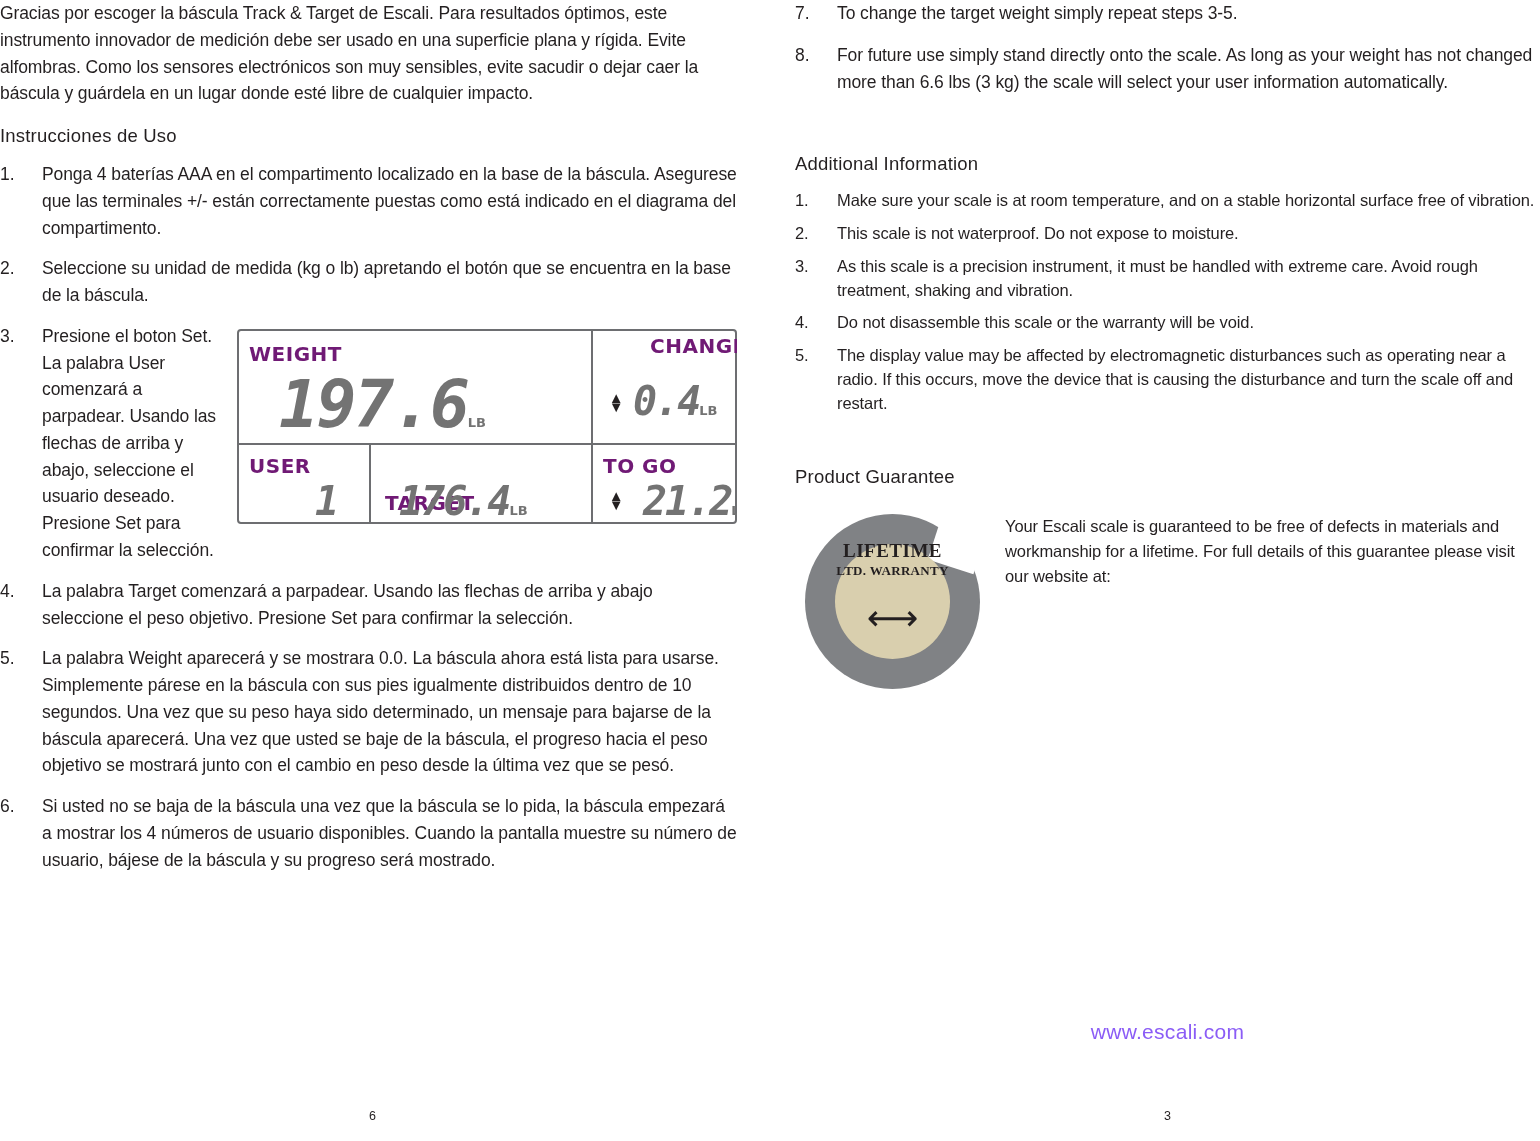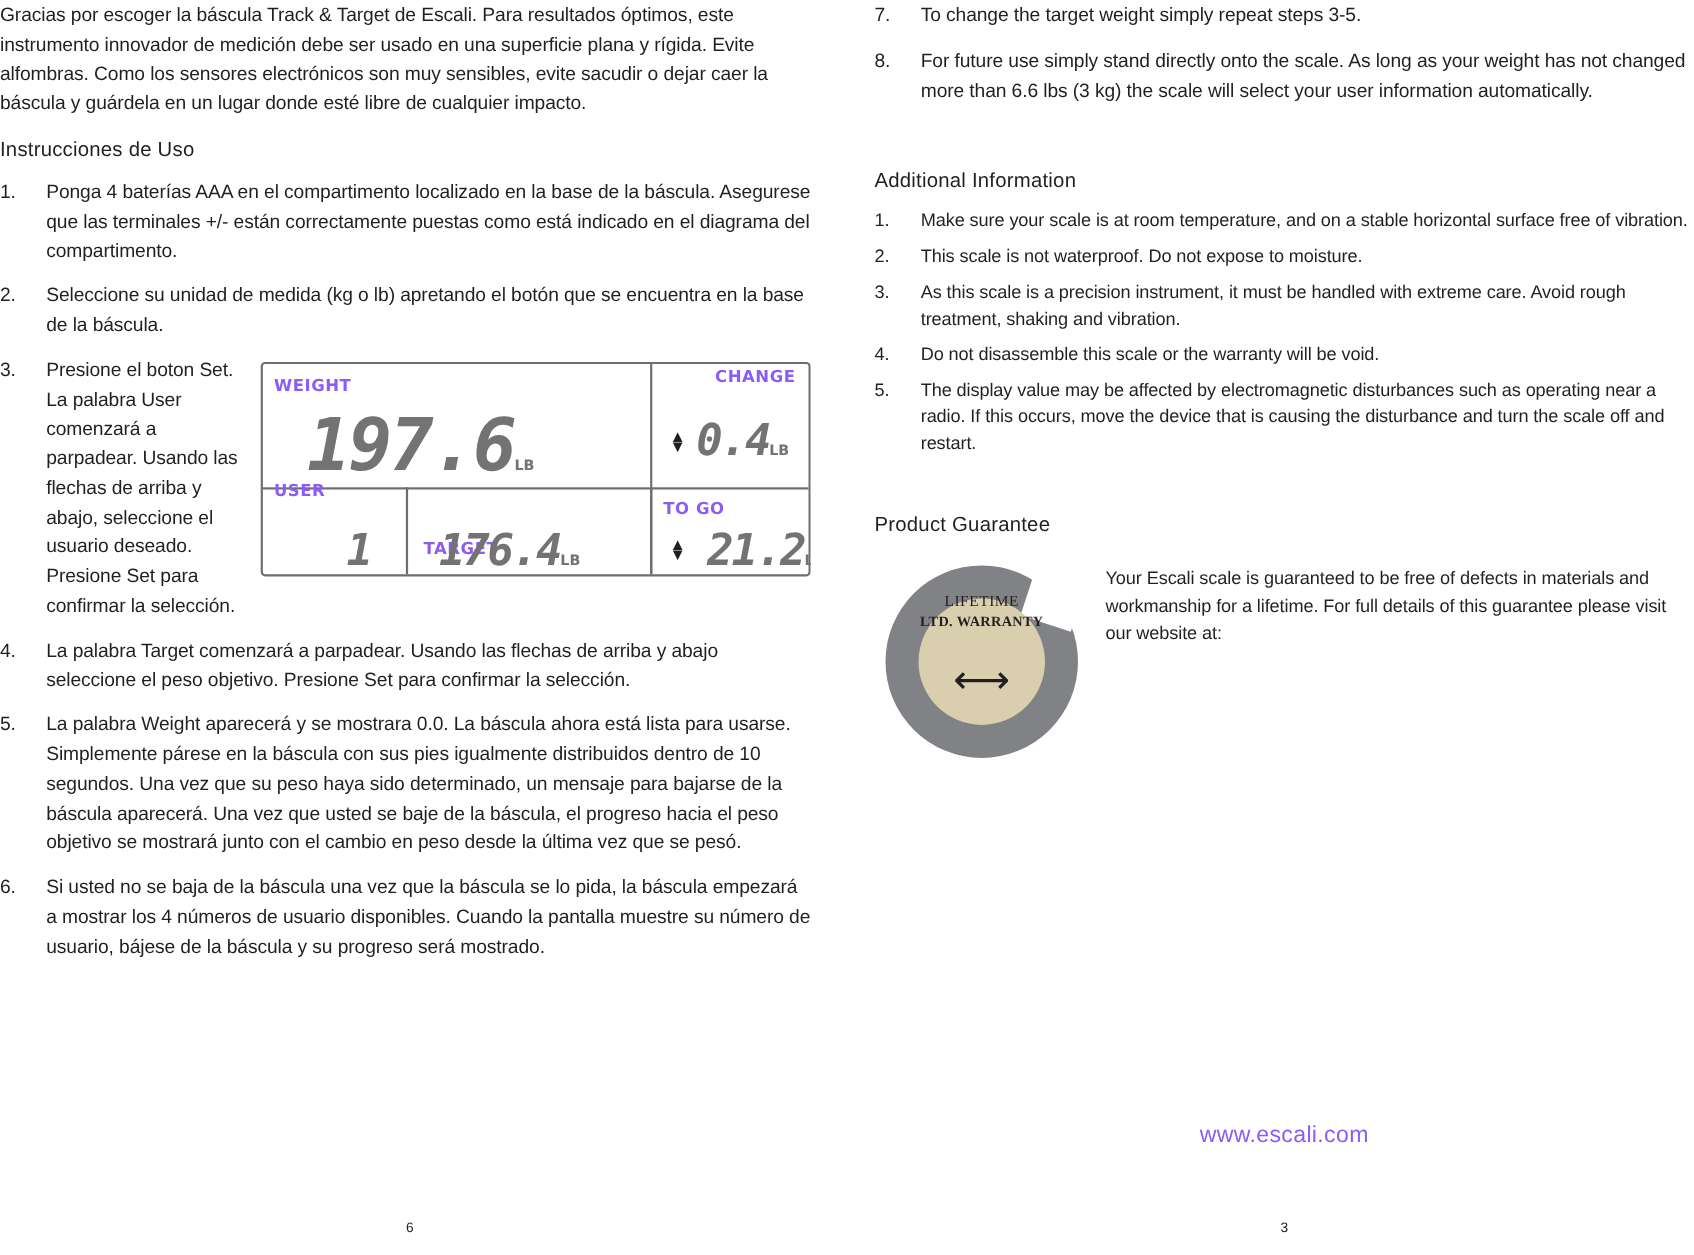--- a/index.html
+++ b/index.html
@@ -109,42 +109,42 @@
     position: absolute;
     top: 112px; bottom: 0;
     left: 352px;
     width: 2px;
     background: #6d6e71;
   }
   .lcd .lbl {
     position: absolute;
     font-family: "DejaVu Sans", sans-serif;
     font-weight: bold;
-    font-size: 15px;
+    font-size: 20px;
     letter-spacing: 0.5px;
-    color: #8b5cf6;
+    color: #701a75;
   }
   .lcd .val {
     position: absolute;
     font-family: "DejaVu Sans Mono", monospace;
     font-weight: bold;
     color: #737373;
     font-style: italic;
     letter-spacing: -2px;
   }
   .lcd .unit {
     font-family: "DejaVu Sans", sans-serif;
     font-style: normal;
     font-size: 13px;
     letter-spacing: 0;
     vertical-align: baseline;
   }
   .lbl-weight { left: 10px; top: 8px; }
   .lbl-change { left: 364px; top: 0; margin-left: 47px; }
-  .lbl-user   { left: 10px; top: 104px; }
+  .lbl-user   { left: 10px; top: 120px; }
   .lbl-target { left: 146px; top: 120px; margin-top: 37px; }
   .lbl-togo   { left: 364px; top: 120px; }
 
   .val-weight { left: 40px; top: 24px; font-size: 66px; }
   .val-change { left: 394px; top: 40px; font-size: 40px; }
   .val-user   { left: 76px; top: 140px; font-size: 40px; }
   .val-target { left: 160px; top: 140px; font-size: 40px; }
   .val-togo   { left: 404px; top: 140px; font-size: 40px; }
 
   .arrows {
@@ -191,22 +191,22 @@
     position: absolute;
     left: 0;
     right: 0;
     top: 26px;
     text-align: center;
     font-family: "Liberation Serif", serif;
     color: #231f20;
   }
   .badge .inner-txt .l1 {
     display: block;
-    font-size: 14px;
-    font-weight: normal;
+    font-size: 19px;
+    font-weight: bold;
     letter-spacing: 0.5px;
   }
   .badge .inner-txt .l2 {
     display: block;
     font-size: 13px;
     font-weight: bold;
     letter-spacing: 0.3px;
     margin-top: 1px;
     font-family: Liberation Serif, serif;
   }

